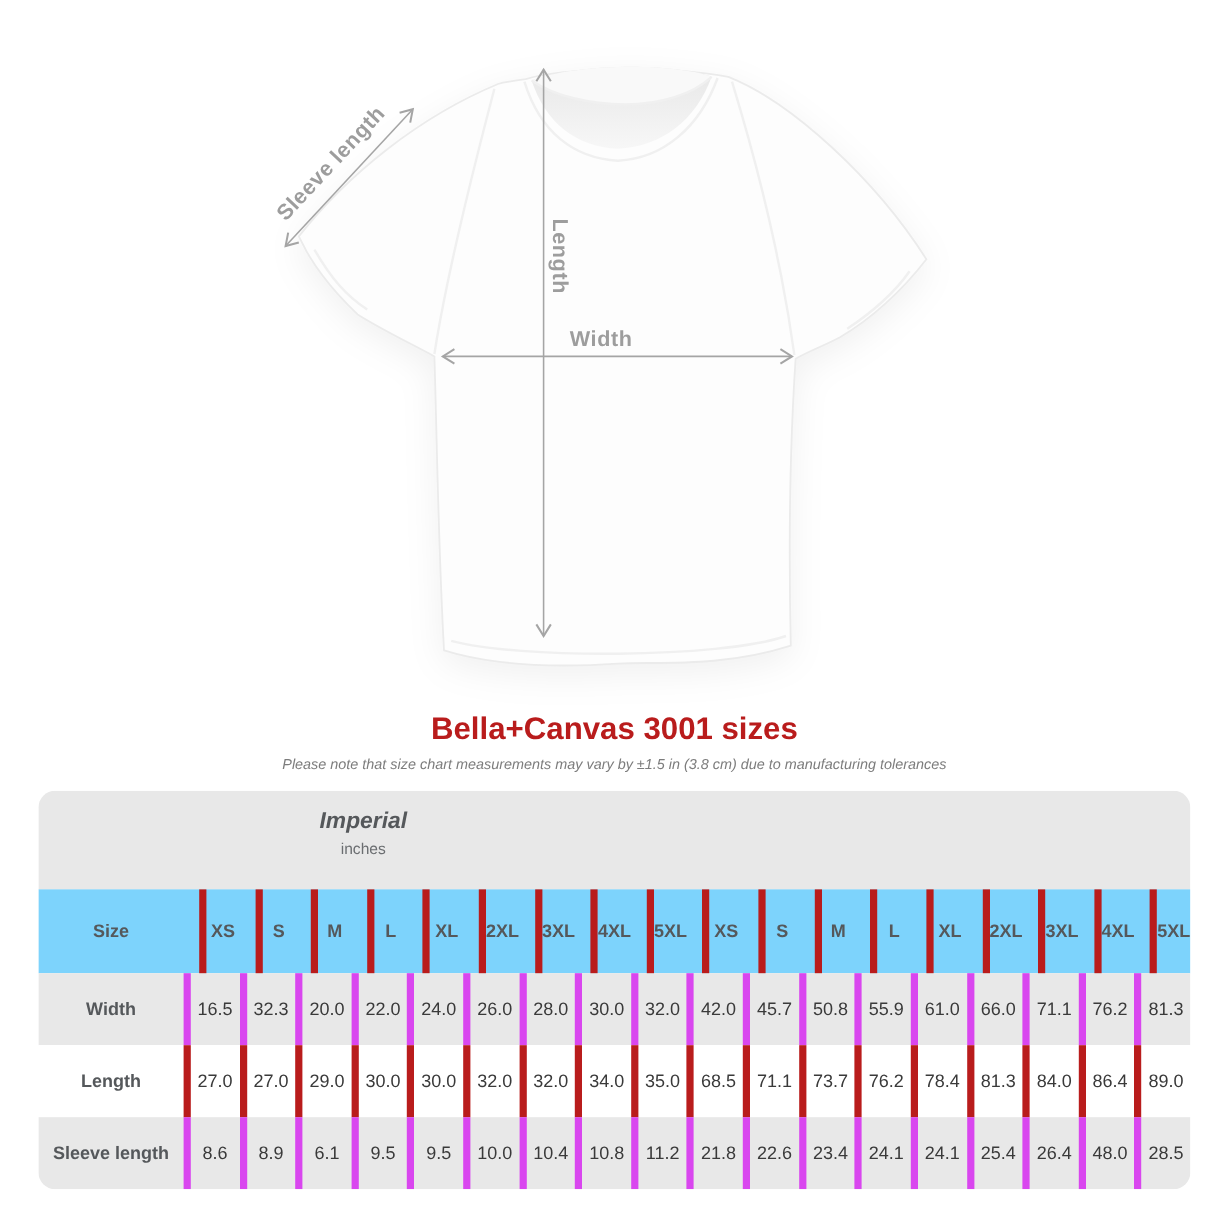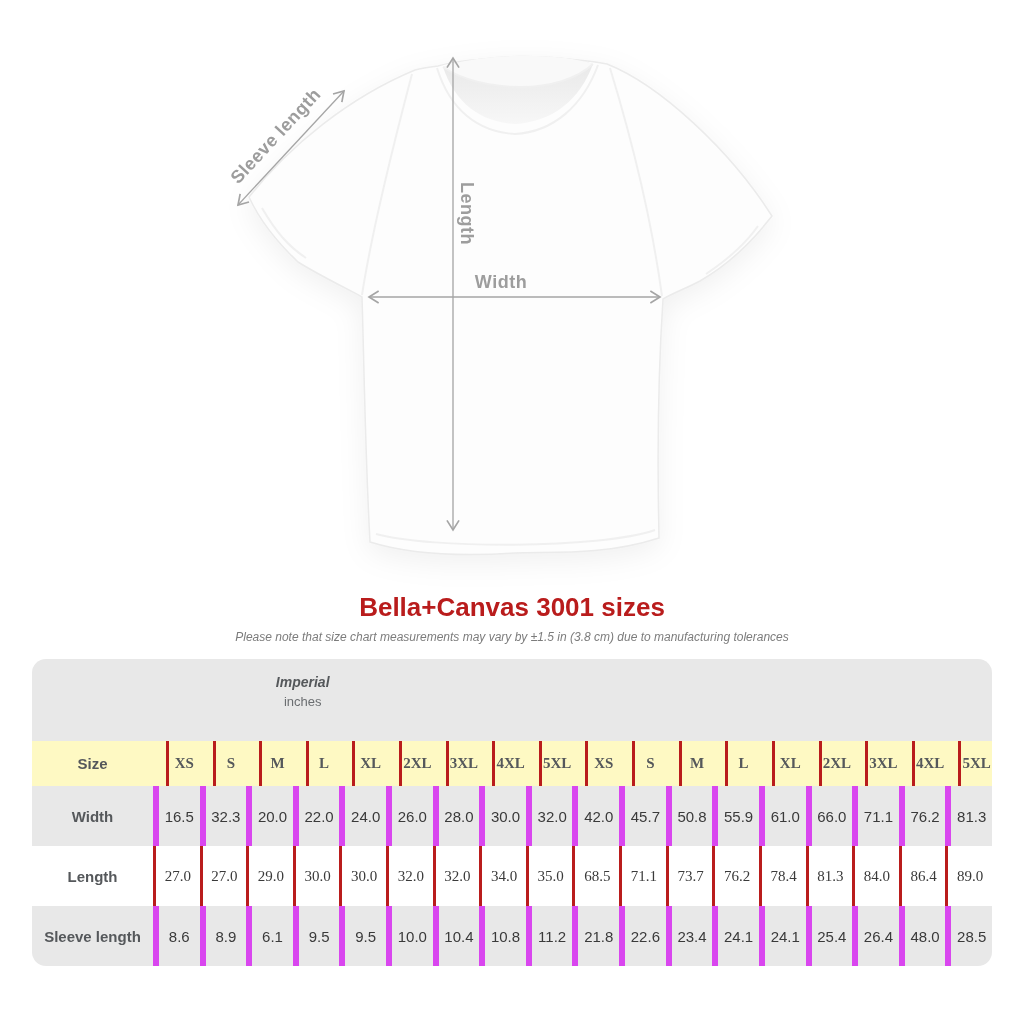--- a/index.html
+++ b/index.html
@@ -16,30 +16,30 @@
   
   .title{margin:4px 0 0;text-align:center;font-size:26px;font-weight:bold;color:#b91c1c;}
   .subtitle{margin:7px 0 0;text-align:center;font-size:12px;font-style:italic;color:#7c7c7c;}
 
   
   .size-table{width:960px;margin:15px auto 0;border-radius:14px;overflow:hidden;background:#fff;}
   .band{position:relative;height:82px;background:#e8e8e8;}
   .grp{position:absolute;top:15px;text-align:center;}
   .grp-imperial{left:0;width:56.4%;}
   .grp-metric{left:56.4%;width:43.6%;}
-  .grp-title{font-size:14px;font-weight:bold;font-style:italic;color:#55585b;}
+  .grp-title{font-size:19px;font-weight:bold;font-style:italic;color:#55585b;}
   .grp-unit{font-size:13px;color:#6b6e71;margin-top:4px;}
 
   .tr{display:grid;grid-template-columns:12.6% repeat(18,1fr);}
   .tr>div{display:flex;align-items:center;justify-content:center;}
-  .tr-head{height:45px;background:#fef9c3;gap:13px;}
+  .tr-head{height:70px;background:#7dd3fc;gap:13px;}
   .tr-data{height:60px;}
   .tr-white{background:#fff;}
   .tr-gray{background:#e8e8e8;}
-  .tr-head>div+div,.tr-white>div+div{border-left:3px solid #b91c1c;font-family:Liberation Serif, serif;}
+  .tr-head>div+div,.tr-white>div+div{border-left:6px solid #b91c1c;}
   .tr-gray>div+div{border-left:6px solid #d946ef;}
   .th,.rl{font-size:15px;font-weight:bold;color:#55585b;}
   .td{font-size:15px;color:#3a3a3a;}
 </style>
 </head>
 <body>
 
 <div class="stage">
 
   <div class="diagram">

